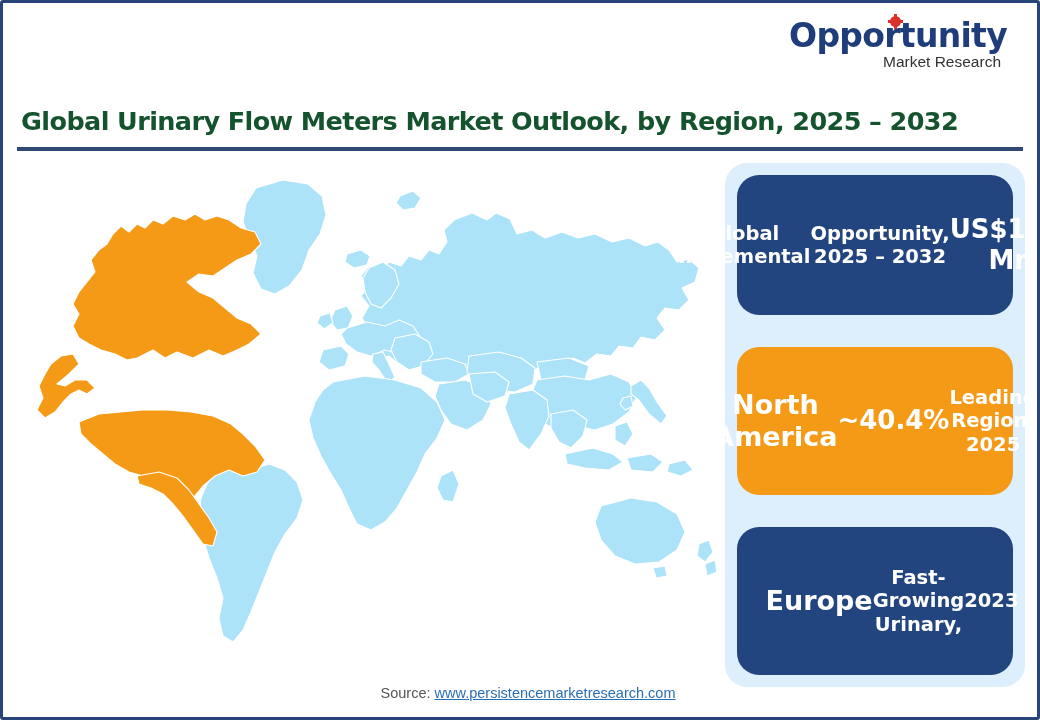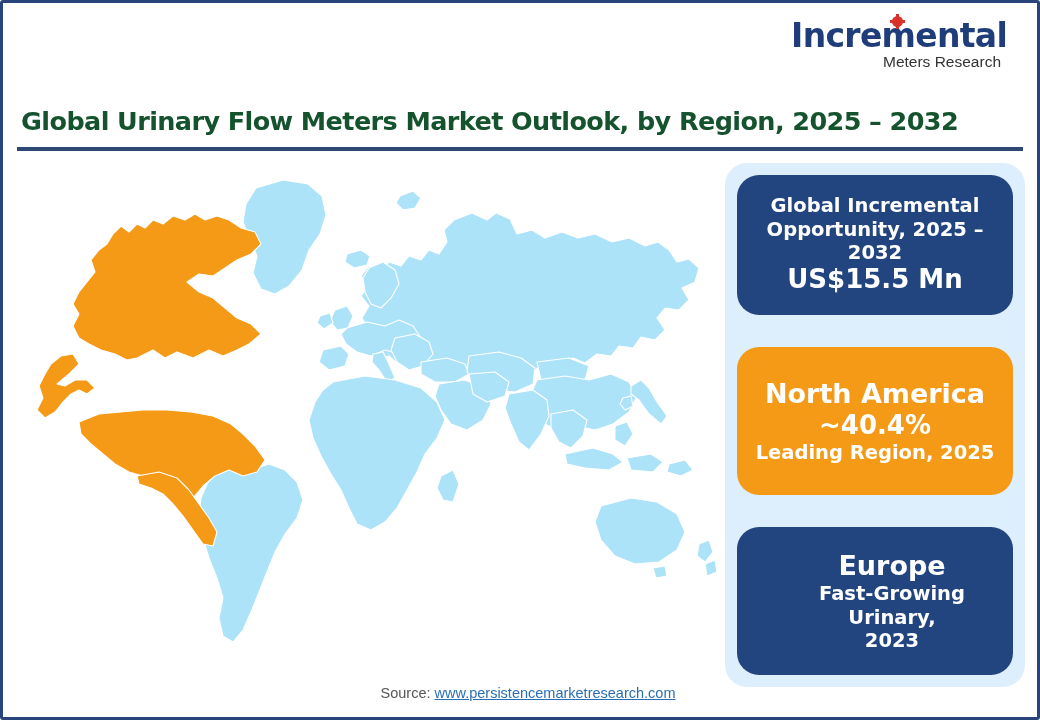--- a/index.html
+++ b/index.html
@@ -118,21 +118,21 @@
     padding: 12px;
     display: flex;
     flex-direction: column;
     justify-content: space-between;
   }
   .card {
     box-sizing: border-box;
     border-radius: 22px;
     padding: 10px 14px;
     display: flex;
-    flex-direction: column;
+    flex-direction: row;
     align-items: center;
     justify-content: center;
     text-align: center;
     color: #ffffff;
   }
   .card-navy { background: #23457f; }
   .card-orange { background: #f49a17; align-items: center; }
   #card-opportunity { height: 140px; }
   #card-leading    { height: 148px; }
   #card-fastgrow   { height: 148px; padding-left: 48px; }
@@ -162,24 +162,24 @@
     text-decoration: underline;
   }
 </style>
 </head>
 <body>
 
 <div id="frame">
 
   <div id="logo-block">
     <div id="logo-word">
-      <span>Incremental</span>
+      <span>Opportunity</span>
       <span id="logo-dot"></span>
     </div>
-    <div id="logo-sub">Meters Research</div>
+    <div id="logo-sub">Market Research</div>
   </div>
 
   <div id="title">Global Urinary Flow Meters Market Outlook, by Region, 2025 – 2032</div>
   <div id="title-rule"></div>
 
   <div id="map-area">
     <svg viewBox="0 0 700 520" xmlns="http://www.w3.org/2000/svg" aria-hidden="true">
       <g stroke="#ffffff" stroke-width="1.1" stroke-linejoin="round">
 
         <g fill="#ade3f9">

